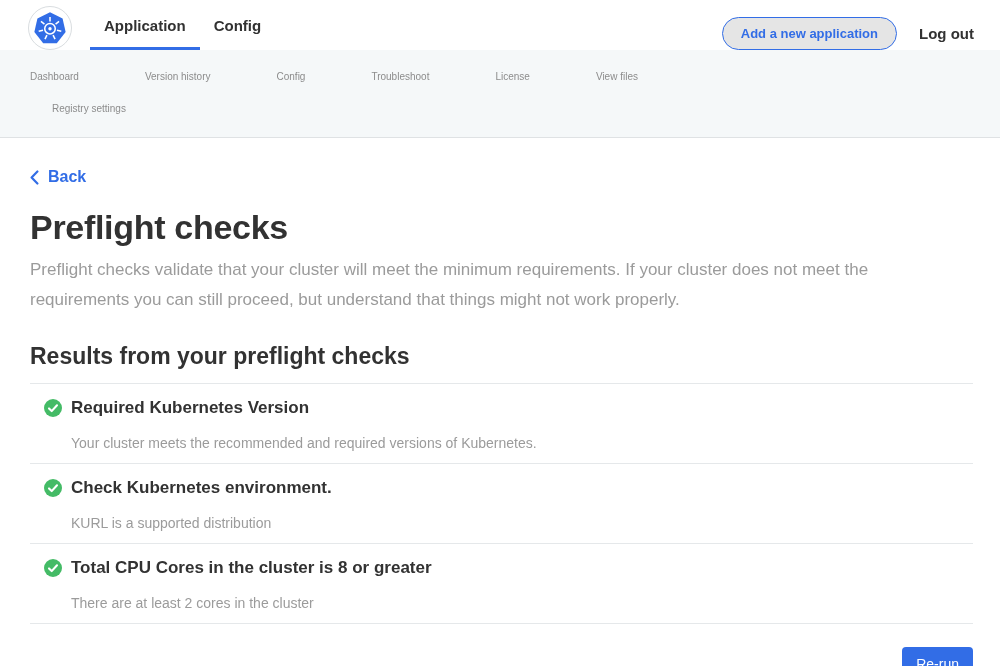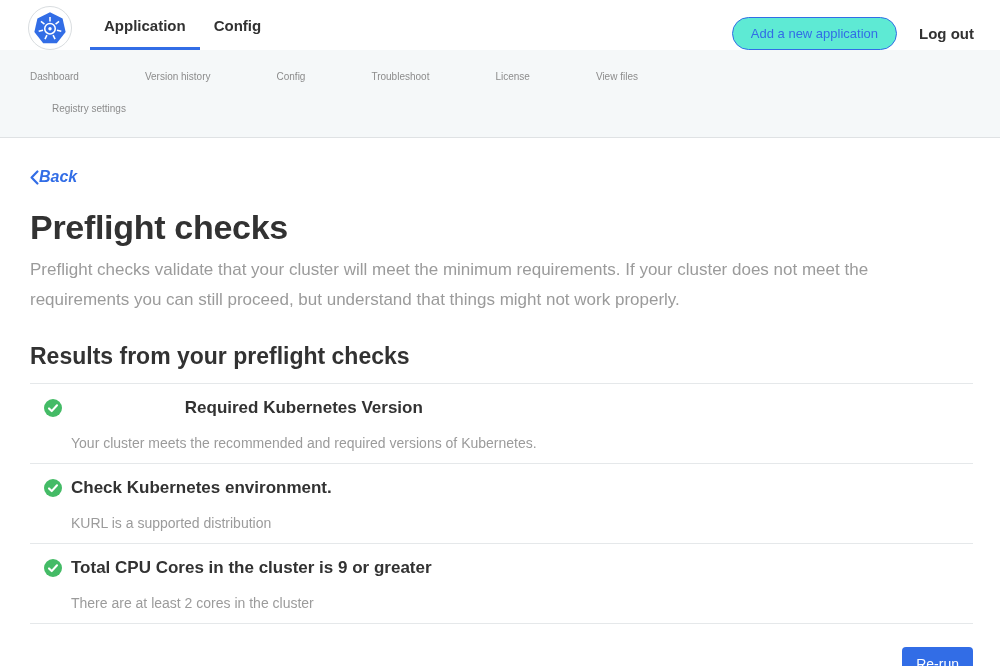--- a/index.html
+++ b/index.html
@@ -53,23 +53,23 @@
     position:absolute;left:0;right:0;bottom:0;
     height:3px;background:var(--accent);
   }
   .topbar-right{
     margin-left:auto;
     display:flex;align-items:center;
   }
   .btn-outline{
     border:1px solid var(--accent);
     color:var(--accent);
-    background:#5eead4;
+    background:#e5e5e5;
     font-family:inherit;
-    font-size:13px;font-weight:400;
+    font-size:13px;font-weight:700;
     padding:8px 18px;
     border-radius:17px;
     cursor:pointer;
   }
   .logout{
     margin-left:22px;
     font-size:15px;
     font-weight:700;
     color:var(--text-dark);
     cursor:pointer;
@@ -97,26 +97,26 @@
   }
   .subnav li.row-break{width:100%;height:0;margin:0;padding:0;}
   .subnav li.subnav-item.indented{margin-left:22px;}
   
   .content{
     padding:30px 27px 0 30px;
   }
   .back{
     display:inline-flex;
     align-items:center;
+    gap:9px;
     color:var(--accent);
     font-size:16px;
     font-weight:700;
     text-decoration:none;
     cursor:pointer;
-    font-style:italic;
   }
   .back svg{display:block;}
   h1{
     margin-top:19px;
     font-size:34px;
     line-height:38px;
     font-weight:700;
     letter-spacing:-0.3px;
     color:var(--text-dark);
   }
@@ -150,21 +150,20 @@
     width:18px;height:18px;
     margin-top:2px;
   }
   .check-icon svg{display:block;}
   .check-body{margin-left:9px;}
   .check-title{
     font-size:17px;
     line-height:22px;
     font-weight:700;
     color:var(--text-dark);
-    text-align:center;
   }
   .check-desc{
     margin-top:16px;
     font-size:14px;
     line-height:17px;
     color:var(--text-gray);
   }
   .footer-actions{
     display:flex;
     justify-content:flex-end;
@@ -266,21 +265,21 @@
     </div>
   </li>
       <li class="check">
     <span class="check-icon">
       <svg width="18" height="18" viewBox="0 0 18 18">
         <circle cx="9" cy="9" r="9" fill="#44bb66"></circle>
         <path d="M5 9.4 L7.7 12.1 L13 6.3" stroke="#ffffff" stroke-width="2.1" fill="none" stroke-linecap="round" stroke-linejoin="round"></path>
       </svg>
     </span>
     <div class="check-body">
-      <p class="check-title">Total CPU Cores in the cluster is 9 or greater</p>
+      <p class="check-title">Total CPU Cores in the cluster is 8 or greater</p>
       <p class="check-desc">There are at least 2 cores in the cluster</p>
     </div>
   </li>
     </ul>
   <div class="footer-actions">
     <button class="btn-primary">Re-run</button>
   </div>
 </main>
 
 </body></html>

